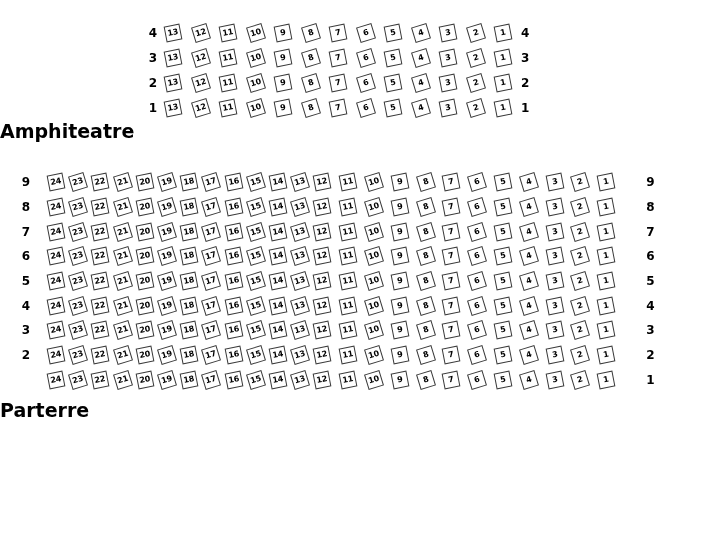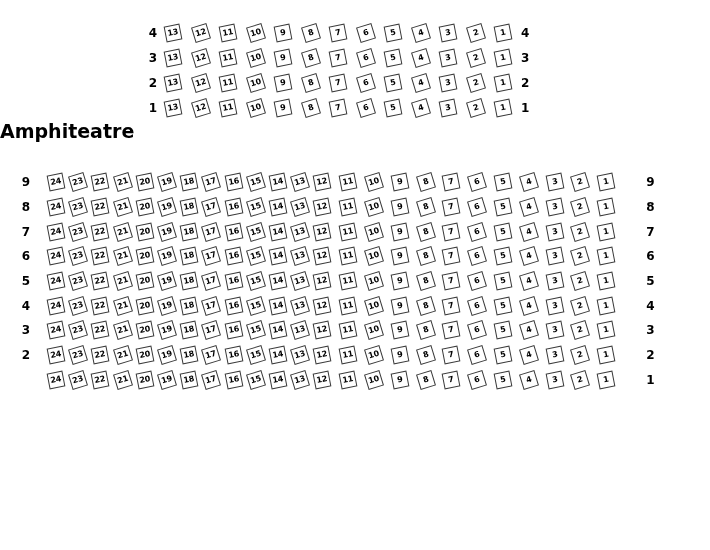--- a/index.html
+++ b/index.html
@@ -986,14 +986,15 @@
             </div>
             <div class="seat">
               <span class="seat-num">1</span>
             </div>
           </div>
           <div class="row-label right">1</div>
         </div>
       </div>
   </section>
 
+  <div id="parterre-title" class="section-title">Parterre</div>
 
 </div>
 
 </body></html>

